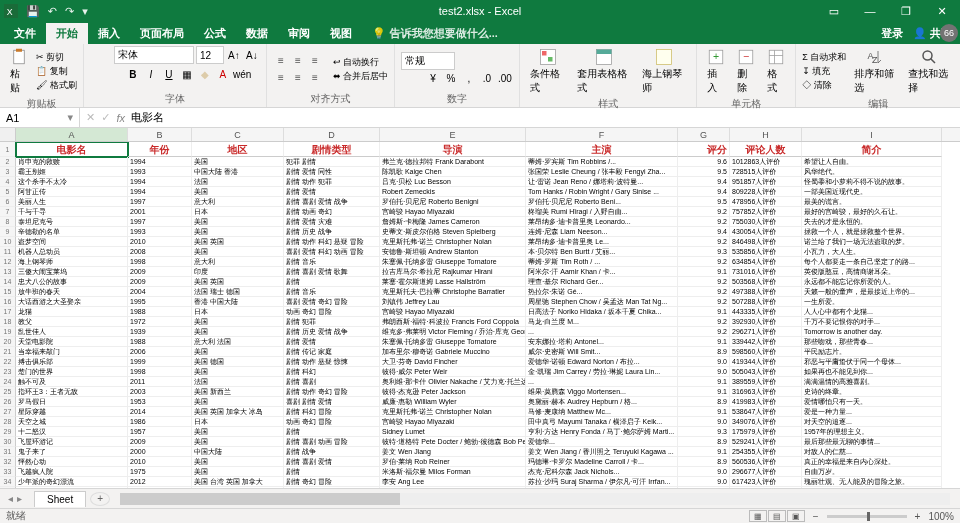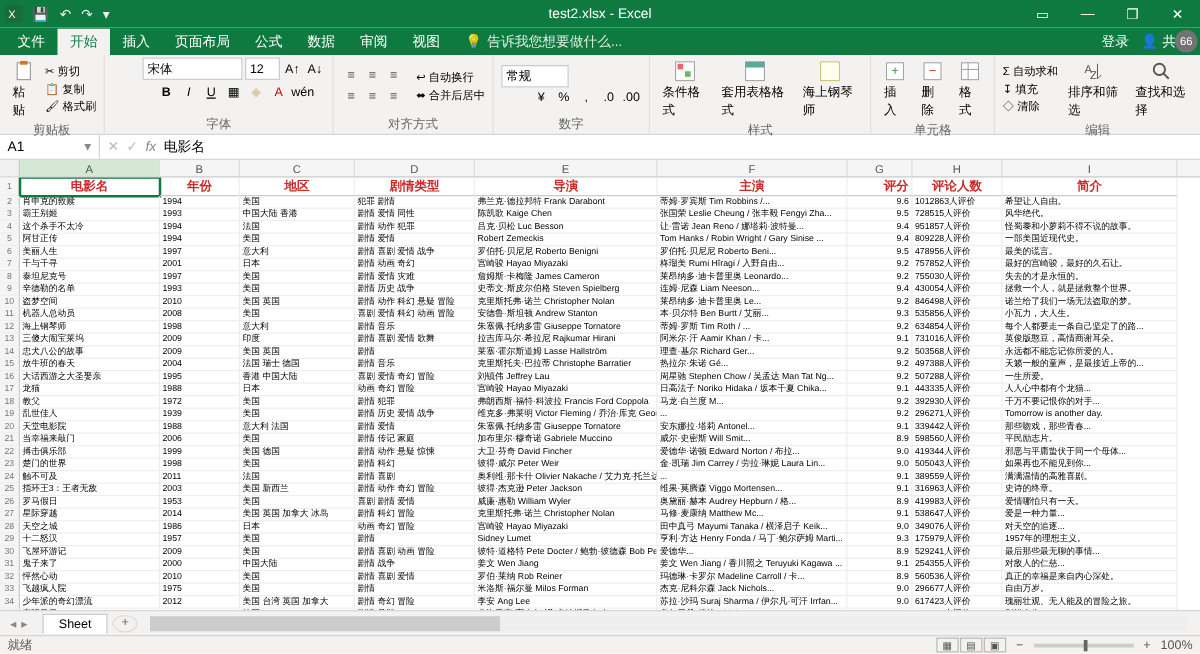--- a/index.html
+++ b/index.html
@@ -9,21 +9,21 @@
 .titlebar { height: 22px; background: #0f7a3f; display: flex; align-items: center; color: #fff; font-size: 11px; position: relative; }
 .tb-left { display: flex; align-items: center; gap: 2px; padding-left: 4px; }
 .tb-icon { width: 14px; height: 14px; display: inline-flex; align-items: center; justify-content: center; }
 .tb-qat { display: flex; gap: 8px; margin-left: 6px; }
 .tb-qat span { opacity: .9; }
 .tb-title { position: absolute; left: 50%; transform: translateX(-50%); font-size: 11px; }
 .tb-right { position: absolute; right: 0; display: flex; }
 .tb-btn { width: 36px; height: 22px; display: flex; align-items: center; justify-content: center; }
 
 
-.menubar { height: 22px; background: #0f7a3f; display: flex; align-items: center; color: #fff; font-size: 11px; padding-left: 4px; position: relative; }
+.menubar { height: 22px; background: #0f7a3f; display: flex; align-items: center; color: #fff; font-size: 11px; padding-left: 4px; position: relative; font-weight: bold; }
 .menubar .tab { padding: 3px 10px; cursor: pointer; }
 .menubar .tab.active { background: #f3f2f1; color: #0f7a3f; }
 .tell-me { margin-left: 10px; opacity: .85; display: flex; align-items: center; gap: 4px; }
 .acct { position: absolute; right: 8px; display: flex; gap: 10px; align-items: center; }
 
 
 .ribbon { height: 64px; background: #f3f2f1; border-bottom: 1px solid #d6d6d6; display: flex; font-size: 10px; position: relative; }
 .group { border-right: 1px solid #e0e0e0; display: flex; flex-direction: column; justify-content: space-between; padding: 2px 6px 0; }
 .group-body { display: flex; align-items: center; gap: 4px; flex: 1; }
 .group-label { text-align: center; color: #666; font-size: 10px; padding-bottom: 1px; }

